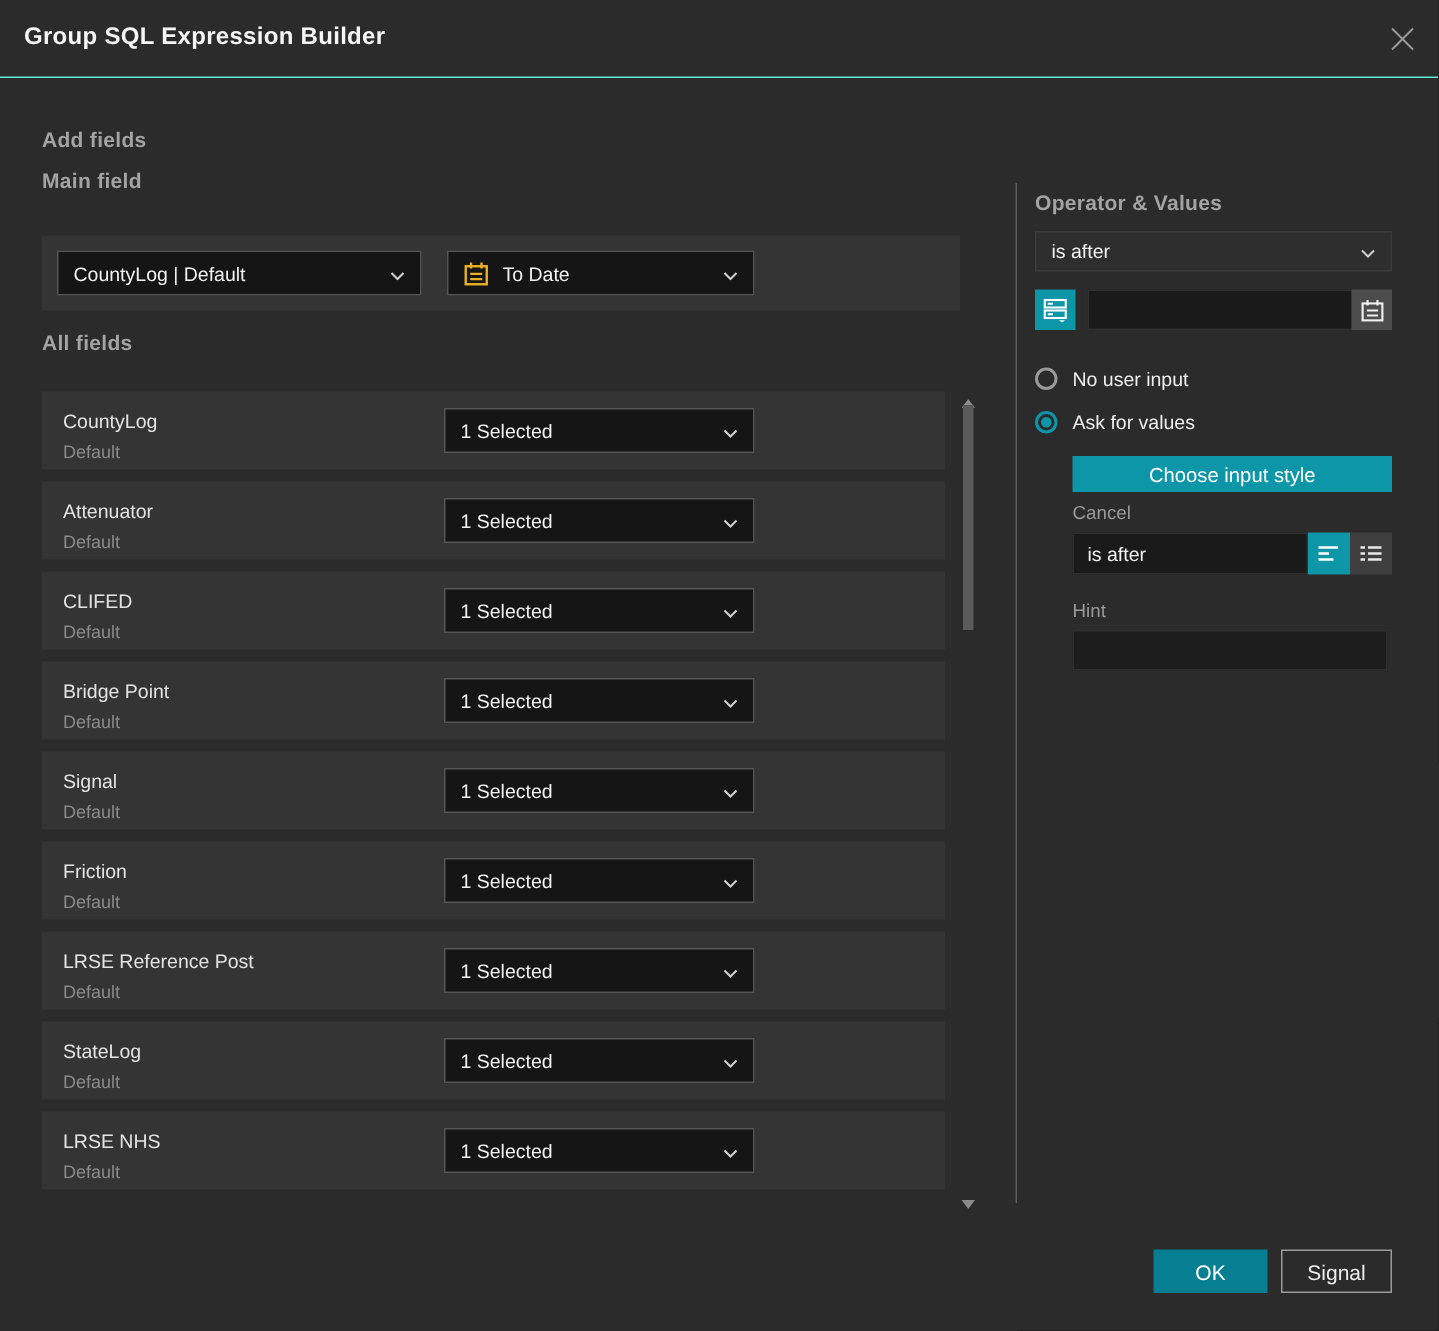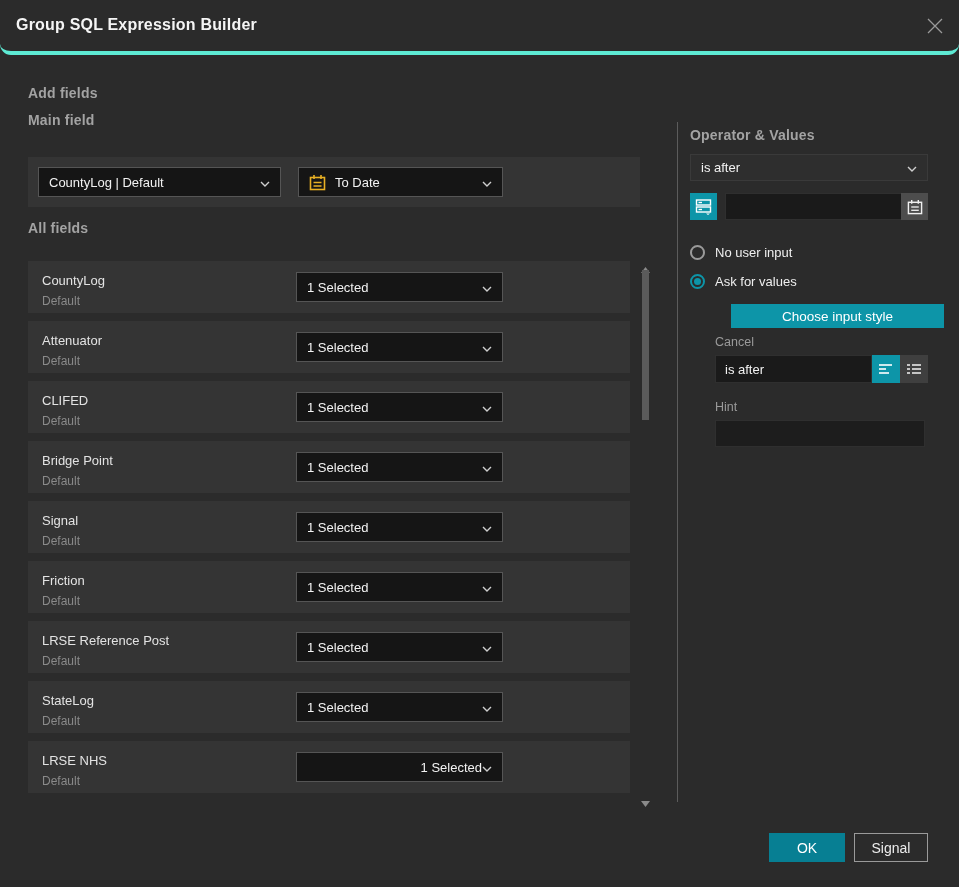--- a/index.html
+++ b/index.html
@@ -1,21 +1,21 @@
 <!DOCTYPE html>
 <html><head>
 <meta charset="utf-8">
 <style>
   html,body{margin:0;padding:0;background:#1e1e1e;}
   .dialog{
     position:relative;width:959px;height:887px;background:#2b2b2b;
     font-family:"Liberation Sans", sans-serif;color:#f0f0f0;overflow:hidden;
   }
   
-  .hdr{position:absolute;left:0;top:0;width:959px;height:51px;border-bottom:4px solid #5eead4;border-radius:11px;}
+  .hdr{position:absolute;left:0;top:0;width:959px;height:51px;border-bottom:1px solid #5eead4;}
   .hdr-title{position:absolute;left:16px;top:16px;font-size:16px;font-weight:bold;color:#f5f5f5;letter-spacing:.2px;}
   .close-btn{position:absolute;right:14px;top:16px;width:20px;height:20px;cursor:pointer;}
   
   .sec{position:absolute;font-size:14px;font-weight:bold;color:#a3a3a3;letter-spacing:.2px;}
   
   .panel{position:absolute;background:#343434;}
   
   .dd{
     position:absolute;background:#151515;border:1px solid #555;box-sizing:border-box;
     display:flex;align-items:center;padding:0 10px;font-size:13px;color:#f2f2f2;cursor:pointer;
@@ -170,21 +170,21 @@
   <div class="row" style="top:681px;text-decoration:underline;">
     <div class="f-name">StateLog</div>
     <div class="f-sub">Default</div>
     <div class="dd" style="left:268px;top:11px;width:207px;height:30px;">
       <span class="dd-label">1 Selected</span>
       <span><svg width="10" height="6" viewBox="0 0 10 6">
             <polyline points="1,1 5,5 9,1" fill="none" stroke="#cfcfcf" stroke-width="1.4"></polyline>
           </svg></span>
     </div>
   </div>
-  <div class="row" style="top:741px;text-align:right;">
+  <div class="row" style="top:741px;">
     <div class="f-name">LRSE NHS</div>
     <div class="f-sub">Default</div>
     <div class="dd" style="left:268px;top:11px;width:207px;height:30px;">
       <span class="dd-label">1 Selected</span>
       <span><svg width="10" height="6" viewBox="0 0 10 6">
             <polyline points="1,1 5,5 9,1" fill="none" stroke="#cfcfcf" stroke-width="1.4"></polyline>
           </svg></span>
     </div>
   </div>
 
@@ -233,21 +233,21 @@
 
   <div class="radio-line" style="left:690px;top:245px;">
     <span class="radio-circle"></span>
     <span class="radio-label">No user input</span>
   </div>
   <div class="radio-line" style="left:690px;top:274px;">
     <span class="radio-circle sel"></span>
     <span class="radio-label">Ask for values</span>
   </div>
 
-  <div class="btn btn-primary" style="left:715px;top:304px;width:213px;height:24px;margin-left:16px;">Choose input style</div>
+  <div class="btn btn-primary" style="left:715px;top:304px;width:213px;height:24px;">Choose input style</div>
 
   <div class="small-label" style="left:715px;top:335px;">Cancel</div>
   <input class="tinput" style="left: 715px; top: 355px; width: 157px; height: 28px;" value="is after">
   <div class="icon-btn teal" style="left:872px;top:355px;width:28px;height:28px;">
     <svg width="16" height="14" viewBox="0 0 16 14">
       <line x1="1" y1="3" x2="14" y2="3" stroke="#ffffff" stroke-width="1.6"></line>
       <line x1="1" y1="7" x2="8" y2="7" stroke="#ffffff" stroke-width="1.6"></line>
       <line x1="1" y1="11" x2="11" y2="11" stroke="#ffffff" stroke-width="1.6"></line>
     </svg>
   </div>

